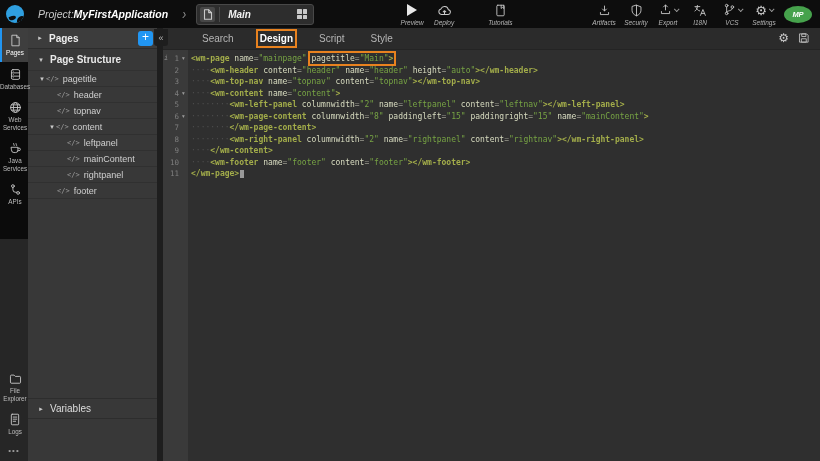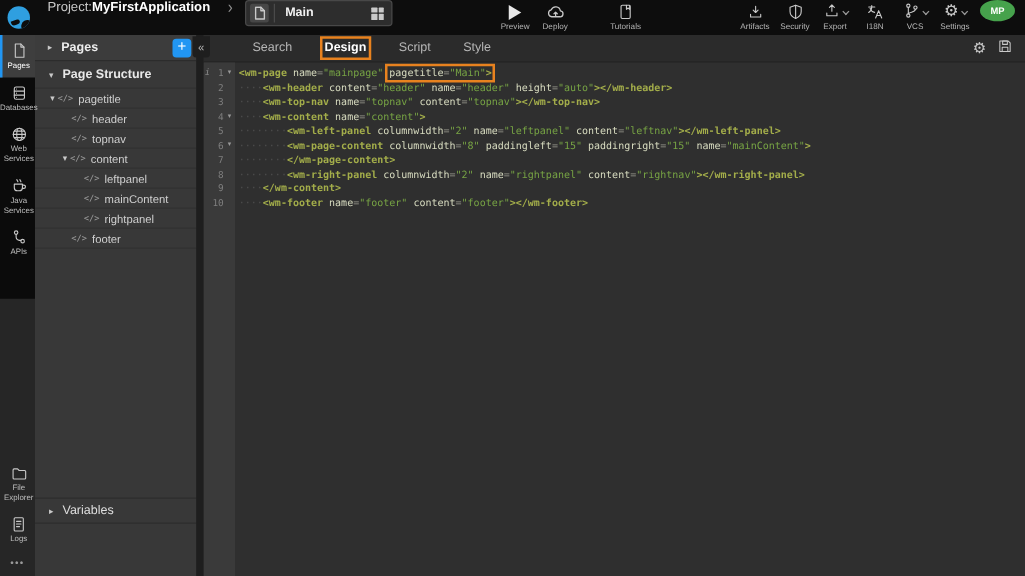--- a/index.html
+++ b/index.html
@@ -1,20 +1,20 @@
 <!DOCTYPE html>
 <html><head>
 <meta charset="utf-8">
 <style>
   * { margin:0; padding:0; box-sizing:border-box; }
   html,body { width:820px; height:461px; overflow:hidden; }
   body { font-family:"Liberation Sans", sans-serif; background:#2f2f2f; position:relative; color:#ccc; }
 
   
-  .topbar { height:28px; background:#0d0d0d; display:flex; position:relative; z-index:5; }
+  .topbar { height:28px; background:#0d0d0d; display:flex; align-items:center; position:relative; z-index:5;font-style:italic; }
   .logo-wrap { width:30px; height:28px; display:flex; align-items:center; justify-content:center; }
   .logo-circle { width:18px; height:18px; border-radius:50%; background:#2f9fe0; position:relative; overflow:hidden; }
   .logo-circle::before { content:""; position:absolute; width:10px; height:10px; background:#0d0d0d; border-radius:50% 0 40% 50%; right:-3px; bottom:-3px; transform:rotate(15deg); }
   .logo-circle::after { content:""; position:absolute; width:7px; height:4px; background:#0d0d0d; border-radius:0 50% 50% 50%; left:3px; bottom:3px; transform:rotate(-20deg); }
   .project { font-size:10.5px; color:#c9c9c9; margin-left:8px; white-space:nowrap; }
   .project b { color:#ffffff; font-weight:700; }
   .crumb-chevron { color:#8f8f8f; font-size:12px; margin:0 10px 0 14px; transform:scaleY(1.2); }
   .main-tab { display:flex; align-items:center; height:21px; width:118px; background:#2d2d2d; border:1px solid #484848; border-radius:3px; }
   .tab-doc { width:15px; height:15px; background:#474747; border-radius:2px; margin:0 0 0 3px; display:flex; align-items:center; justify-content:center; }
   .tab-sep { width:1px; height:15px; background:#4a4a4a; margin:0 0 0 4px; }
@@ -446,16 +446,24 @@
             <span class="line-content"><span class="tok-ind">····</span><span class="tok-tag">&lt;/wm-content&gt;</span></span>
           </div>
           <div class="code-line">
             <span class="gutter">
               <span class="gutter-info"></span>
               <span class="line-num">10</span>
               <span class="fold"></span>
             </span>
             <span class="line-content"><span class="tok-ind">····</span><span class="tok-tag">&lt;wm-footer</span><span> </span><span class="tok-attr">name</span><span class="tok-eq">=</span><span class="tok-str">"footer"</span><span> </span><span class="tok-attr">content</span><span class="tok-eq">=</span><span class="tok-str">"footer"</span><span class="tok-tag">&gt;&lt;/wm-footer&gt;</span></span>
           </div>
+          <div class="code-line">
+            <span class="gutter">
+              <span class="gutter-info"></span>
+              <span class="line-num">11</span>
+              <span class="fold"></span>
+            </span>
+            <span class="line-content"><span class="tok-tag">&lt;/wm-page&gt;</span><span class="cursor"></span></span>
+          </div>
         </div>
     </div>
   </main>
 </div>
 
 </body></html>

